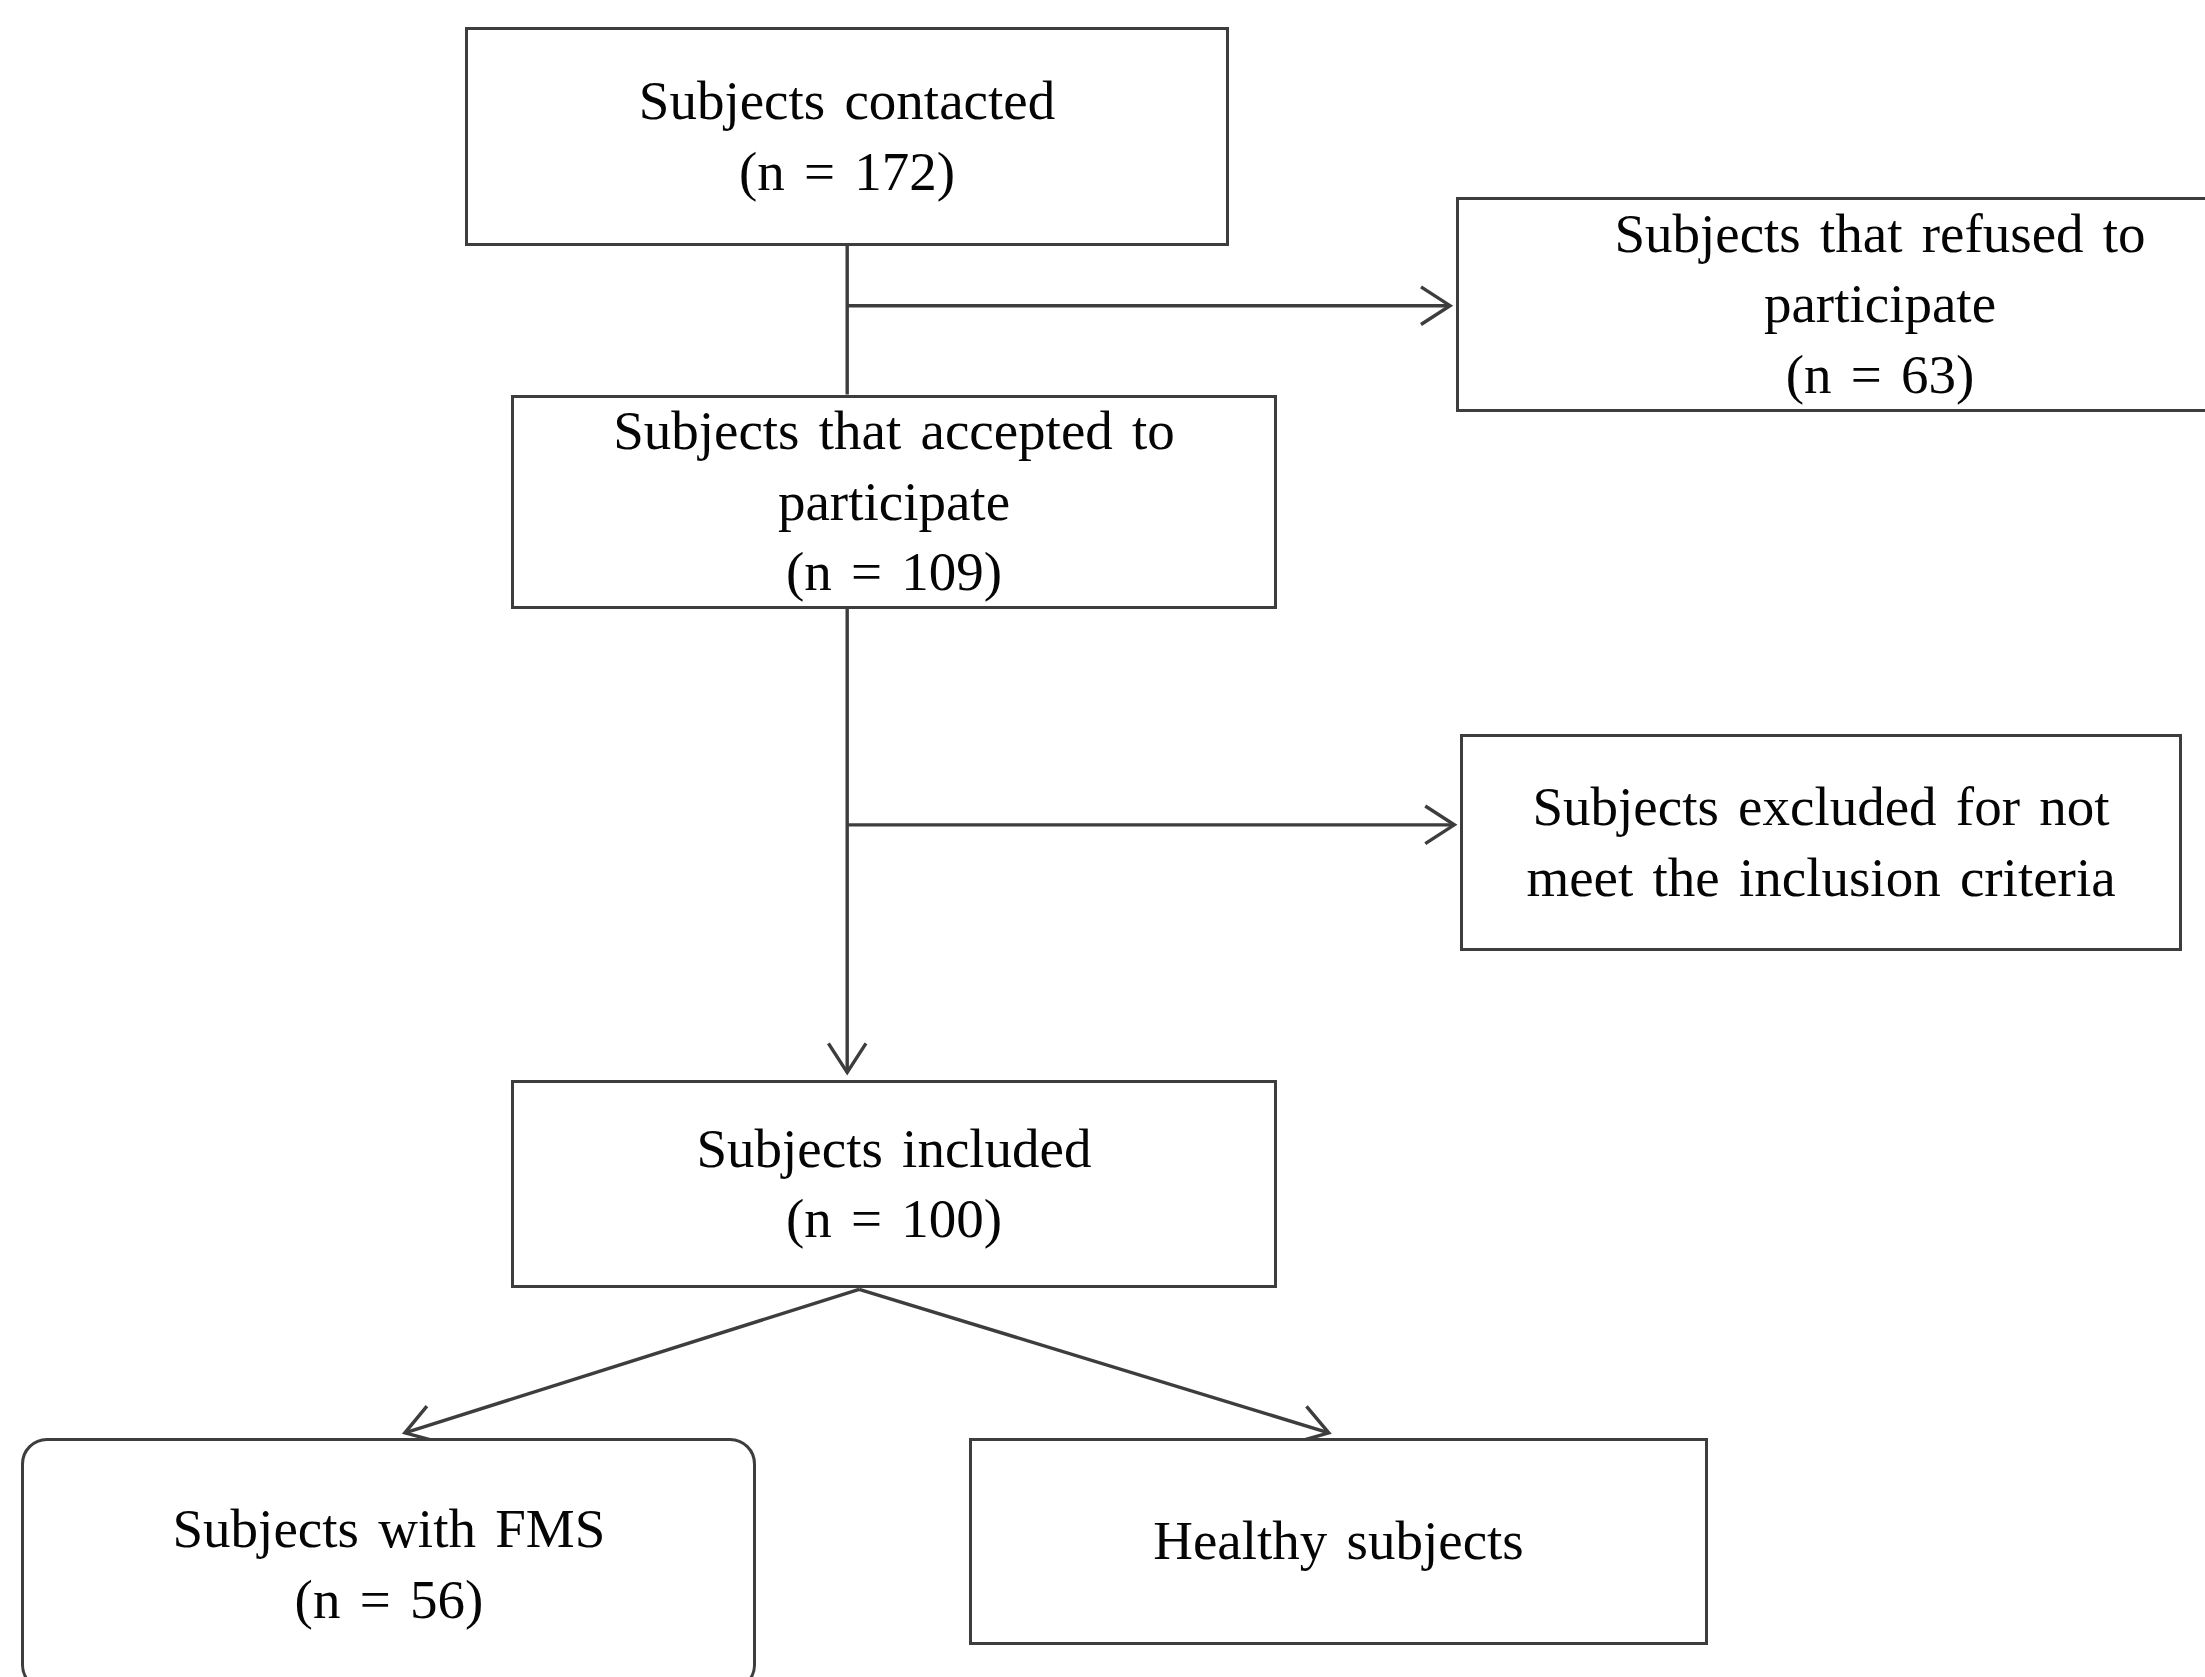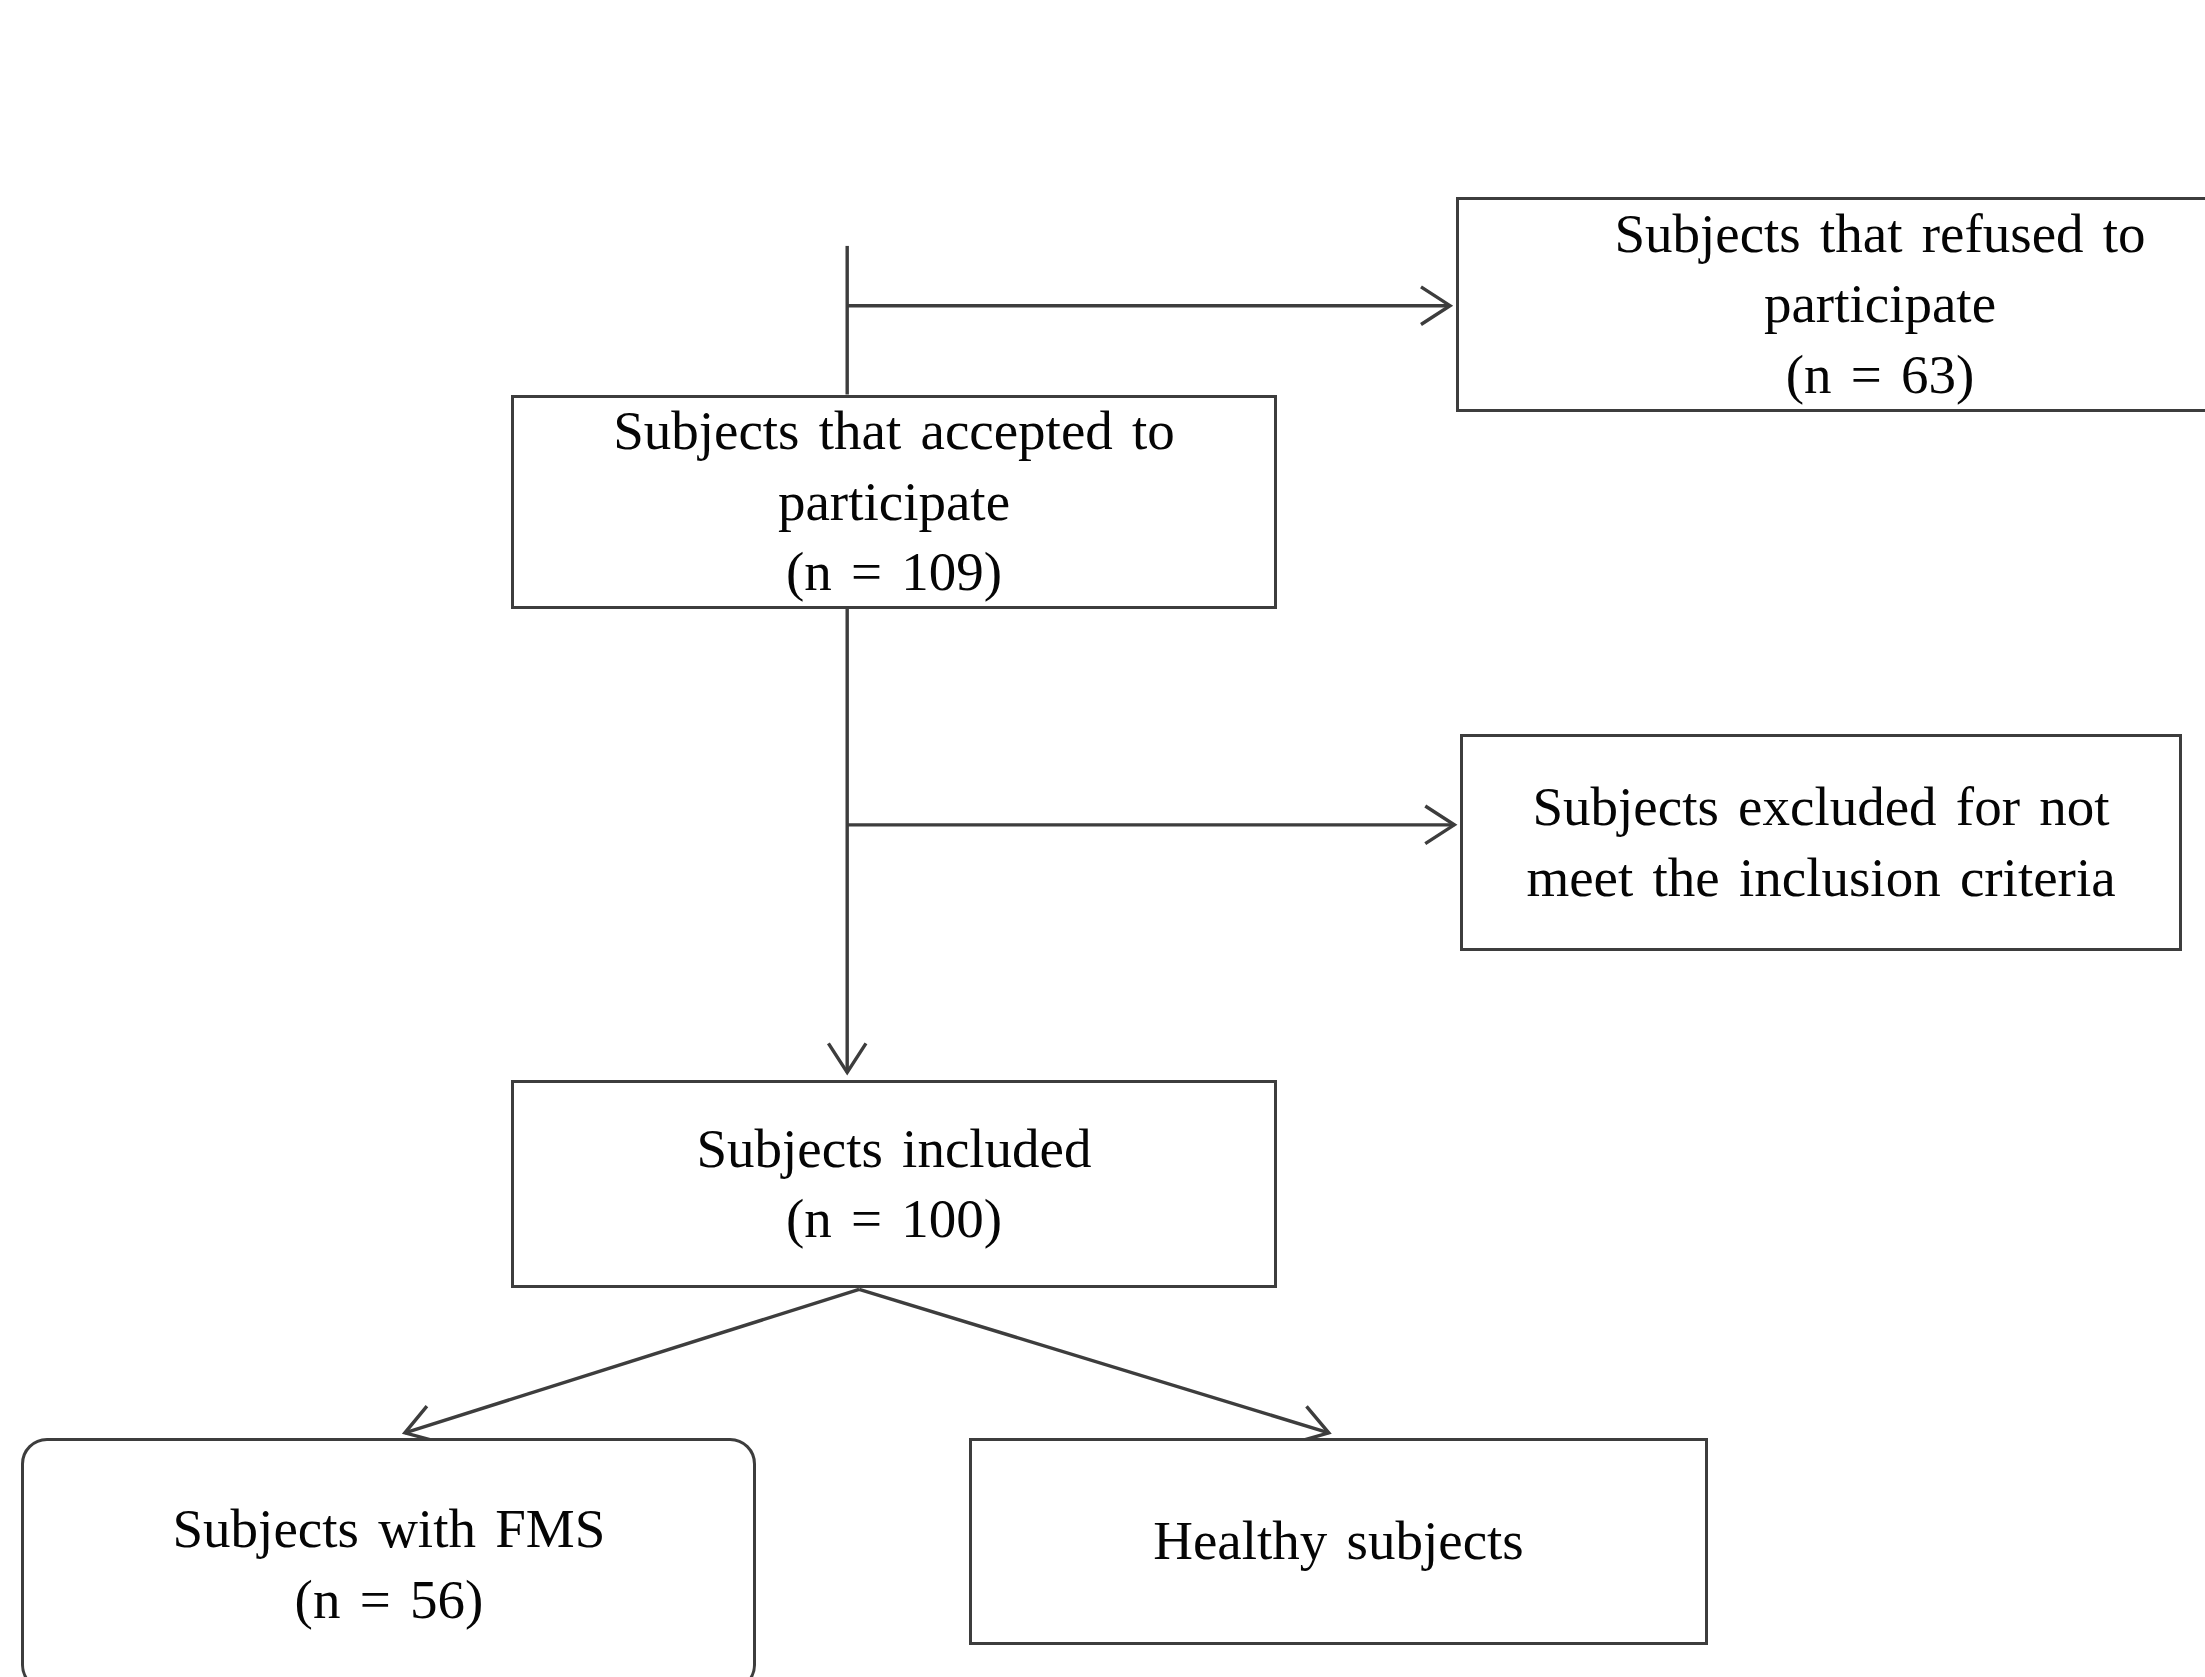--- a/index.html
+++ b/index.html
@@ -66,20 +66,24 @@
 
     <path d="M 992 712 L 992 1256" fill="none" stroke="#3d3d3d" stroke-width="4" marker-end="url(#arrowhead)"></path>
 
     <path d="M 992 966 L 1703 966" fill="none" stroke="#3d3d3d" stroke-width="4" marker-end="url(#arrowhead)"></path>
 
     <path d="M 1006 1510 L 474 1678" fill="none" stroke="#3d3d3d" stroke-width="4" marker-end="url(#arrowhead)"></path>
 
     <path d="M 1006 1510 L 1556 1678" fill="none" stroke="#3d3d3d" stroke-width="4" marker-end="url(#arrowhead)"></path>
   </svg>
 
+  <div class="node" id="node-contacted">
+    <div class="line">Subjects contacted</div>
+    <div class="line">(n = 172)</div>
+  </div>
 
   <div class="node" id="node-refused">
     <div class="line">Subjects that refused to</div>
     <div class="line">participate</div>
     <div class="line">(n = 63)</div>
   </div>
 
   <div class="node" id="node-accepted">
     <div class="line">Subjects that accepted to</div>
     <div class="line">participate</div>

